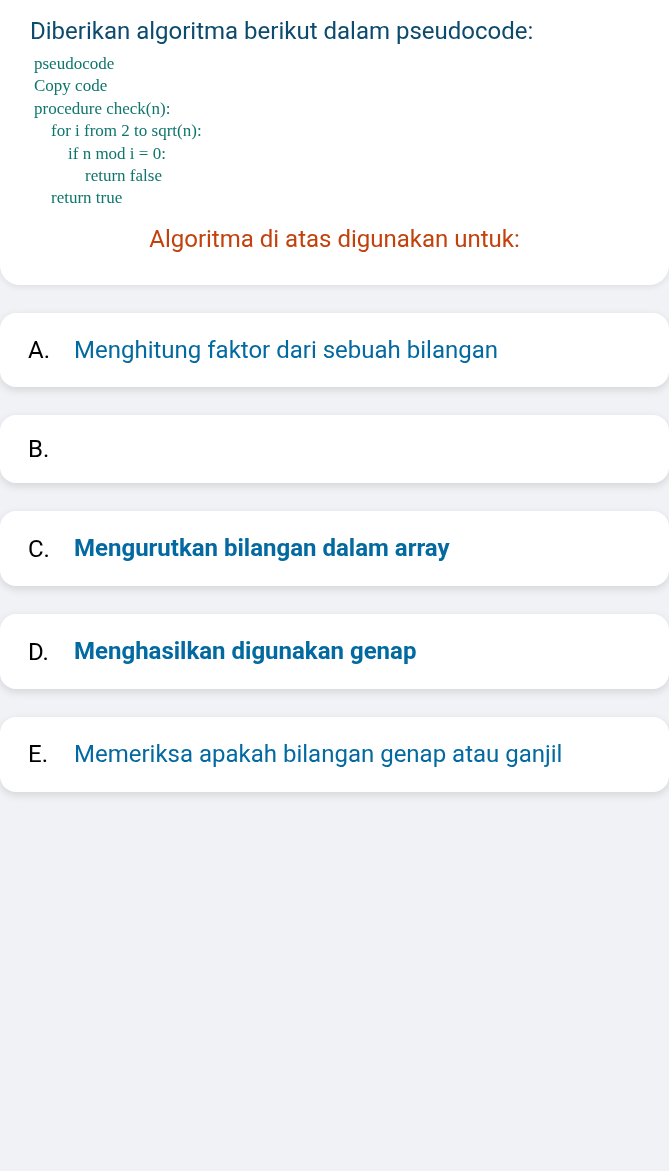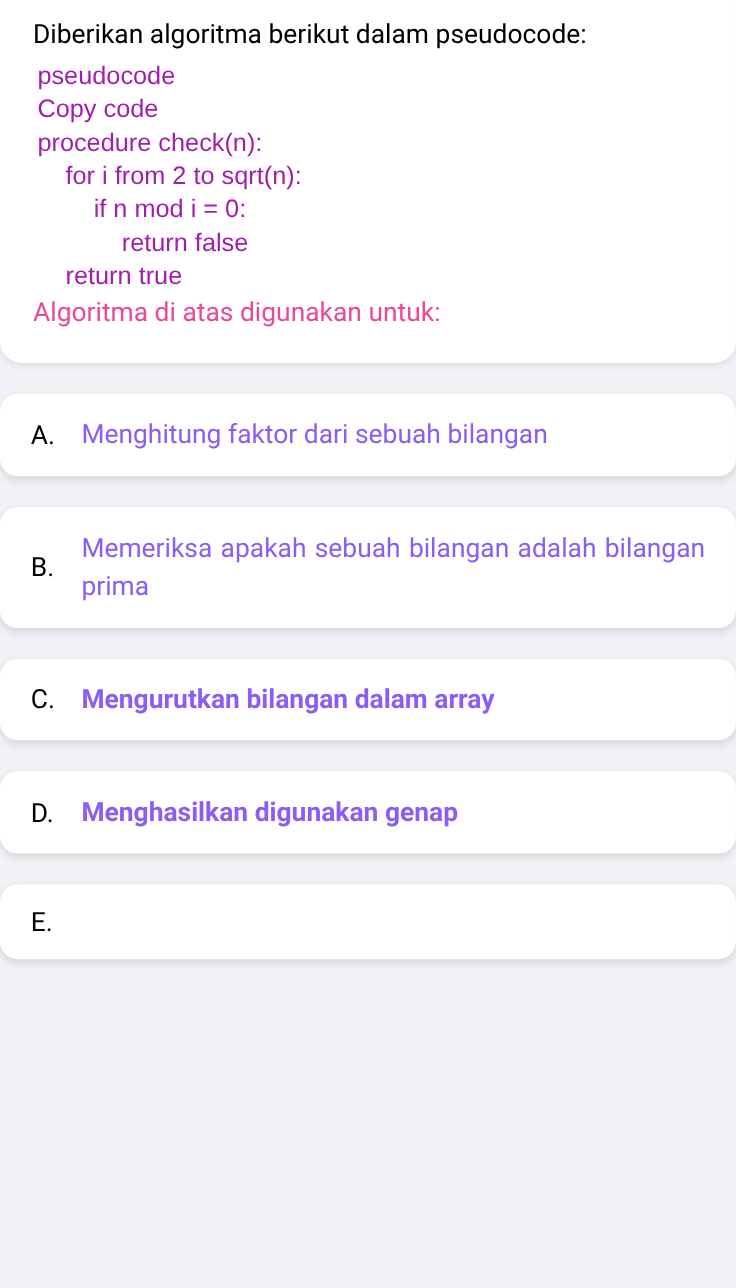--- a/index.html
+++ b/index.html
@@ -16,36 +16,37 @@
   .question-card {
     background: #ffffff;
     border-radius: 0 0 20px 20px;
     padding: 14px 30px 28px 30px;
     margin-bottom: 28px;
     box-shadow: 0 2px 6px rgba(0,0,0,0.08);
   }
   .question-text {
     font-size: 24px;
     line-height: 1.45;
-    color: #000000;
+    color: #0c4a6e;
     text-align: justify;
   }
   .code-block {
-    font-family: Liberation Sans, sans-serif;
-    font-size: 23px;
+    font-family: Liberation Serif, serif;
+    font-size: 17px;
     line-height: 1.32;
     white-space: pre;
-    color: #a21caf;
+    color: #0f766e;
     margin: 4px 0 2px 4px;
   }
   .question-tail {
     font-size: 24px;
     line-height: 1.45;
-    color: #ec4899;
-    margin-top: 2px;
+    color: #c2410c;
+    margin-top: 12px;
+    text-align: center;
   }
   .option-card {
     background: #ffffff;
     border-radius: 16px;
     padding: 20px 28px;
     margin: 0 0 28px 0;
     box-shadow: 0 3px 8px rgba(0,0,0,0.12);
     display: flex;
     align-items: center;
     gap: 18px;
@@ -53,21 +54,21 @@
   }
   .option-letter {
     font-size: 24px;
     color: #000;
     flex: 0 0 auto;
     min-width: 28px;
   }
   .option-text {
     font-size: 24px;
     line-height: 1.45;
-    color: #8b5cf6;
+    color: #0369a1;
     text-align: justify;
     flex: 1;
   }
   .option-text.single {
     text-align: left;
     font-weight: bold;
   }
 </style>
 </head>
 <body>
@@ -84,28 +85,28 @@
   <div class="question-tail">Algoritma di atas digunakan untuk:</div>
 </div>
 
 <div class="option-card">
   <div class="option-letter">A.</div>
   <div class="option-text">Menghitung faktor dari sebuah bilangan</div>
 </div>
 
 <div class="option-card">
   <div class="option-letter">B.</div>
-  <div class="option-text">Memeriksa apakah sebuah bilangan adalah bilangan prima</div>
 </div>
 
 <div class="option-card">
   <div class="option-letter">C.</div>
   <div class="option-text single">Mengurutkan bilangan dalam array</div>
 </div>
 
 <div class="option-card">
   <div class="option-letter">D.</div>
   <div class="option-text single">Menghasilkan digunakan genap</div>
 </div>
 
 <div class="option-card">
   <div class="option-letter">E.</div>
+  <div class="option-text">Memeriksa apakah bilangan genap atau ganjil</div>
 </div>
 
 </body></html>

